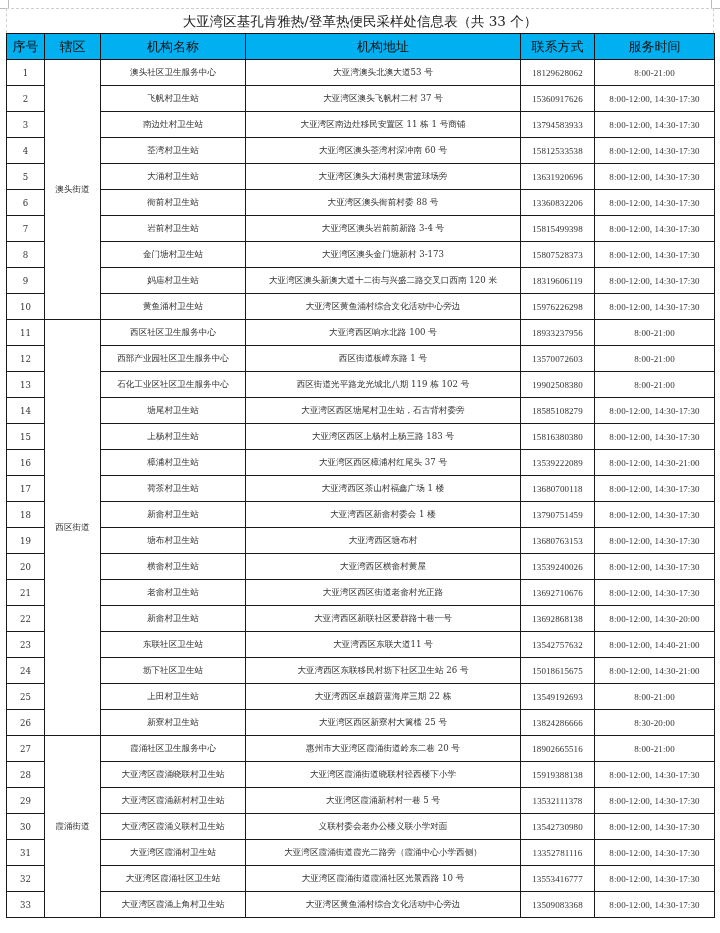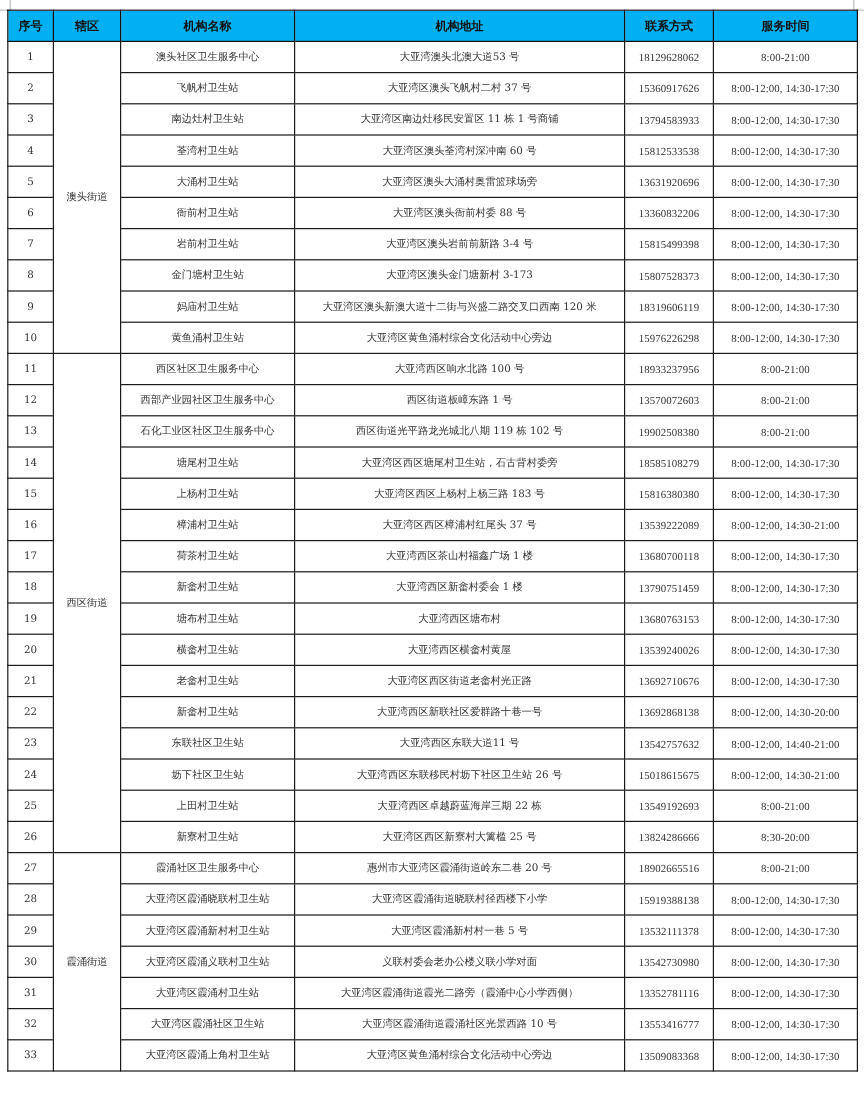--- a/index.html
+++ b/index.html
@@ -10,34 +10,35 @@
   .page-edge-top-r { position: absolute; right: 0; top: 0; width: 8px; height: 8px;
          border-left: 1px solid #bdbdbd; border-bottom: 1px solid #bdbdbd; }
   .sheet { position: absolute; left: 6px; top: 8px; width: 708px; }
   .title { height: 25px; line-height: 25px; text-align: center; font-size: 13.5px;
            color: #222; border-left: 1px dashed #cfcfcf; border-right: 1px dashed #cfcfcf;
            border-top: 1px dashed #cfcfcf; box-sizing: border-box; }
   table { border-collapse: collapse; width: 708px; table-layout: fixed; }
   th, td { border: 1px solid #1a1a1a; text-align: center; vertical-align: middle;
            padding: 0; overflow: hidden; white-space: nowrap; }
   th { background: #00B0F0; height: 25px; font-family: "DejaVu Sans", "Liberation Sans", sans-serif;
-       font-size: 10px; font-weight: bold; color: #111; border: 1.5px solid #111; }
+       font-size: 13px; font-weight: normal; color: #111; border: 1.5px solid #111; }
   td { height: 25px; font-size: 8.6px; color: #333; }
   td.num { font-size: 8.6px; }
   td.phone, td.time { font-family: "Liberation Serif", "DejaVu Serif", serif; font-size: 9px; letter-spacing: 0.1px; }
   td.district { vertical-align: middle; margin-top: 12px; }
   table { border: 1.5px solid #111; }
 </style>
 </head>
 <body>
 
 <div class="page-edge-top"></div>
 <div class="page-edge-top-r"></div>
 
 <div class="sheet">
+  <div class="title">大亚湾区基孔肯雅热/登革热便民采样处信息表（共 33 个）</div>
   <table>
     <colgroup>
       <col style="width:38px">
       <col style="width:56px">
       <col style="width:145px">
       <col style="width:275px">
       <col style="width:74px">
       <col style="width:120px">
     </colgroup>
     <thead>

